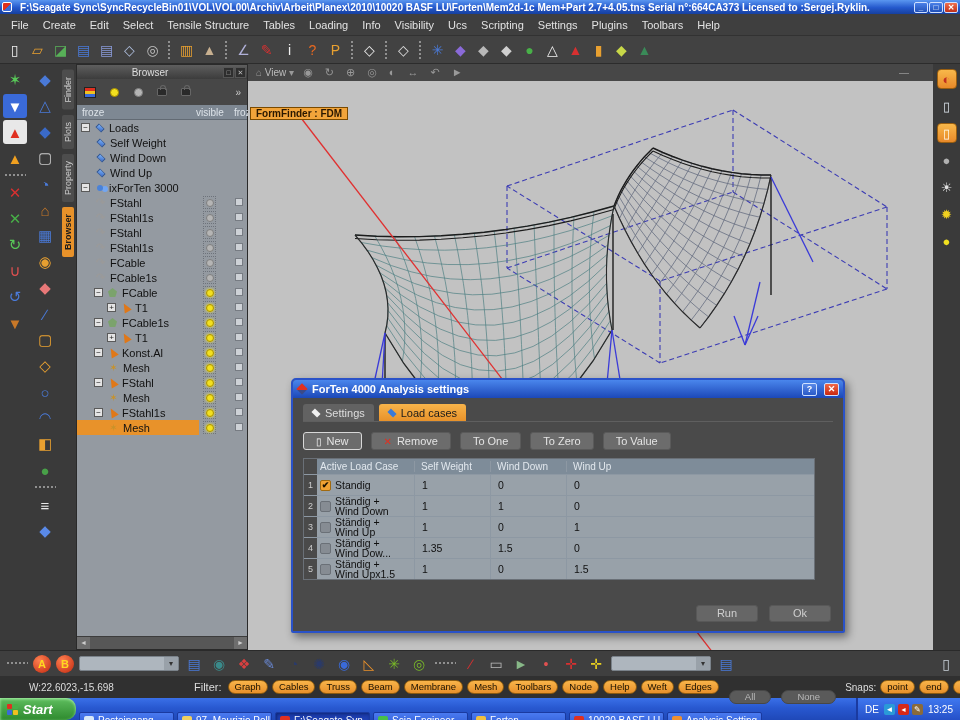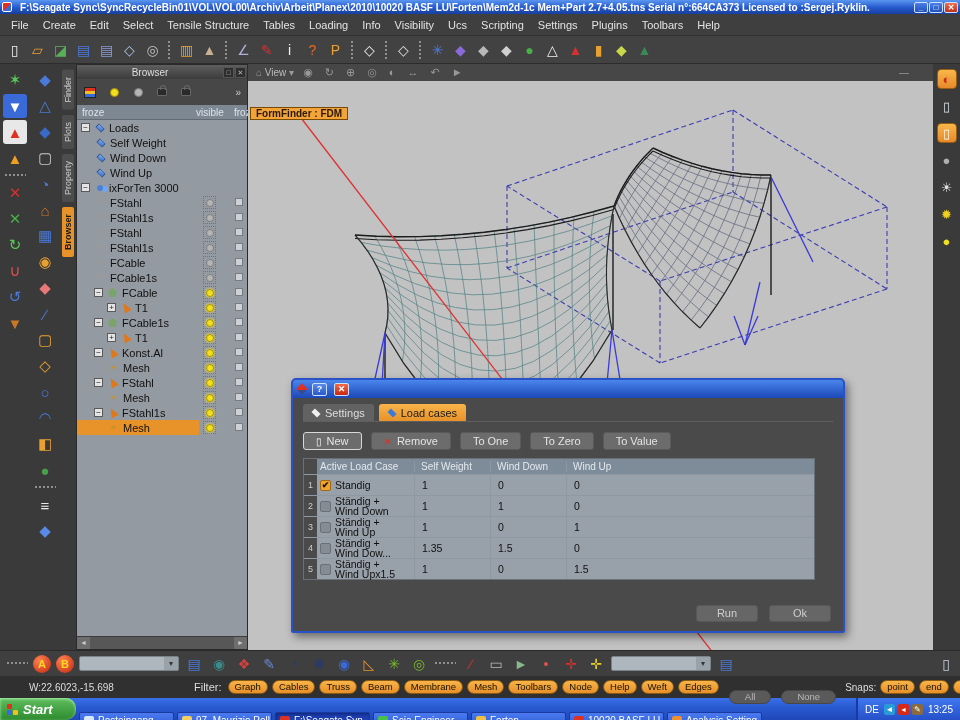--- a/index.html
+++ b/index.html
@@ -873,20 +873,21 @@
         <span class="tray-ico" style="background: rgb(216, 40, 24);">◂</span>
         <span class="tray-ico" style="background: rgb(138, 106, 58);">✎</span>
       </span>
     <span>13:25</span>
   </div>
 </div>
 
 <div class="dialog">
   <div class="dlg-title">
     <span class="dlg-kite"></span>
+    <span class="tt">ForTen 4000 Analysis settings</span>
     <span class="dlg-btn">?</span>
     <span class="dlg-btn close">✕</span>
   </div>
   <div class="dlg-body">
     <div class="dlg-tabs" id="dlgTabs">
         <div class="dlg-tab">
           <span class="tab-dia" style="background: rgb(240, 240, 240);"></span>
           <span>Settings</span>
         </div>
         <div class="dlg-tab active">

